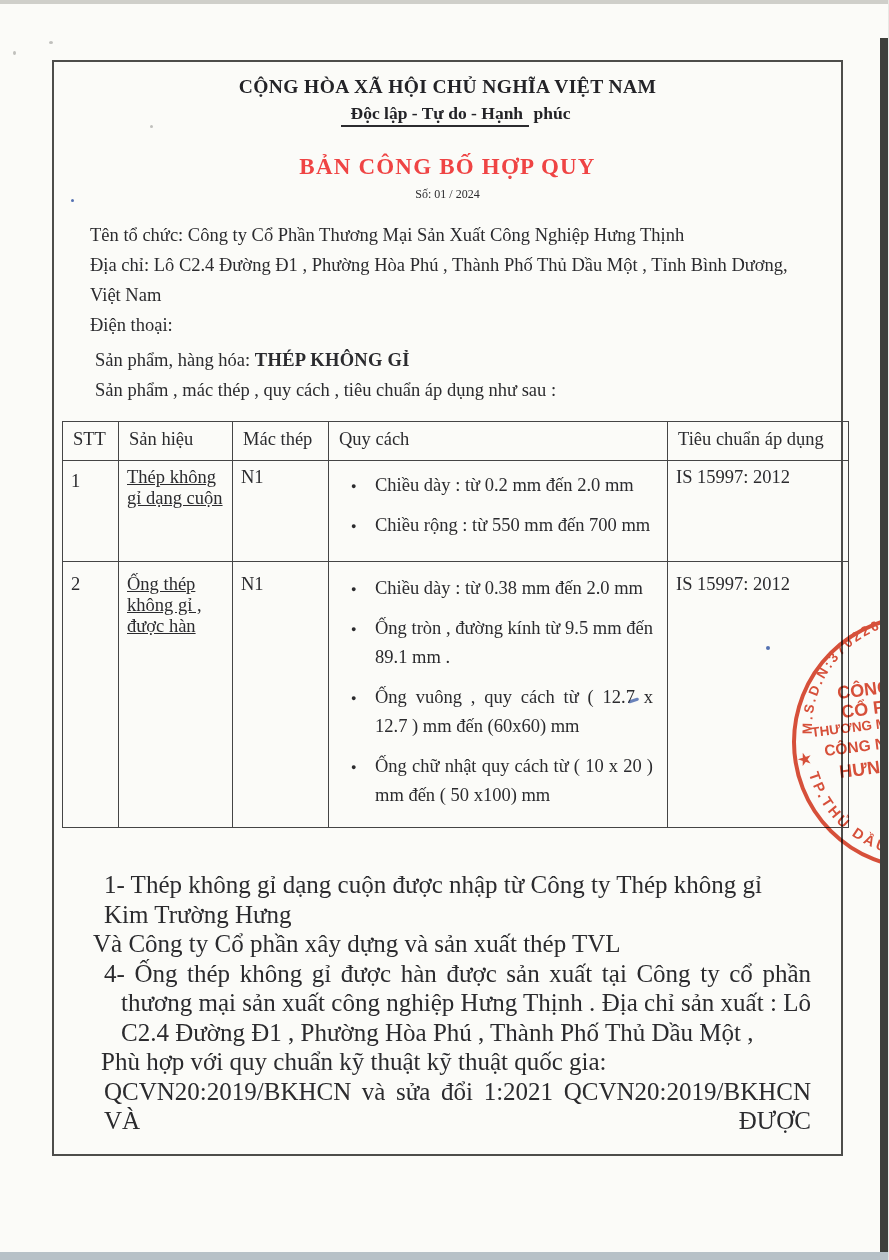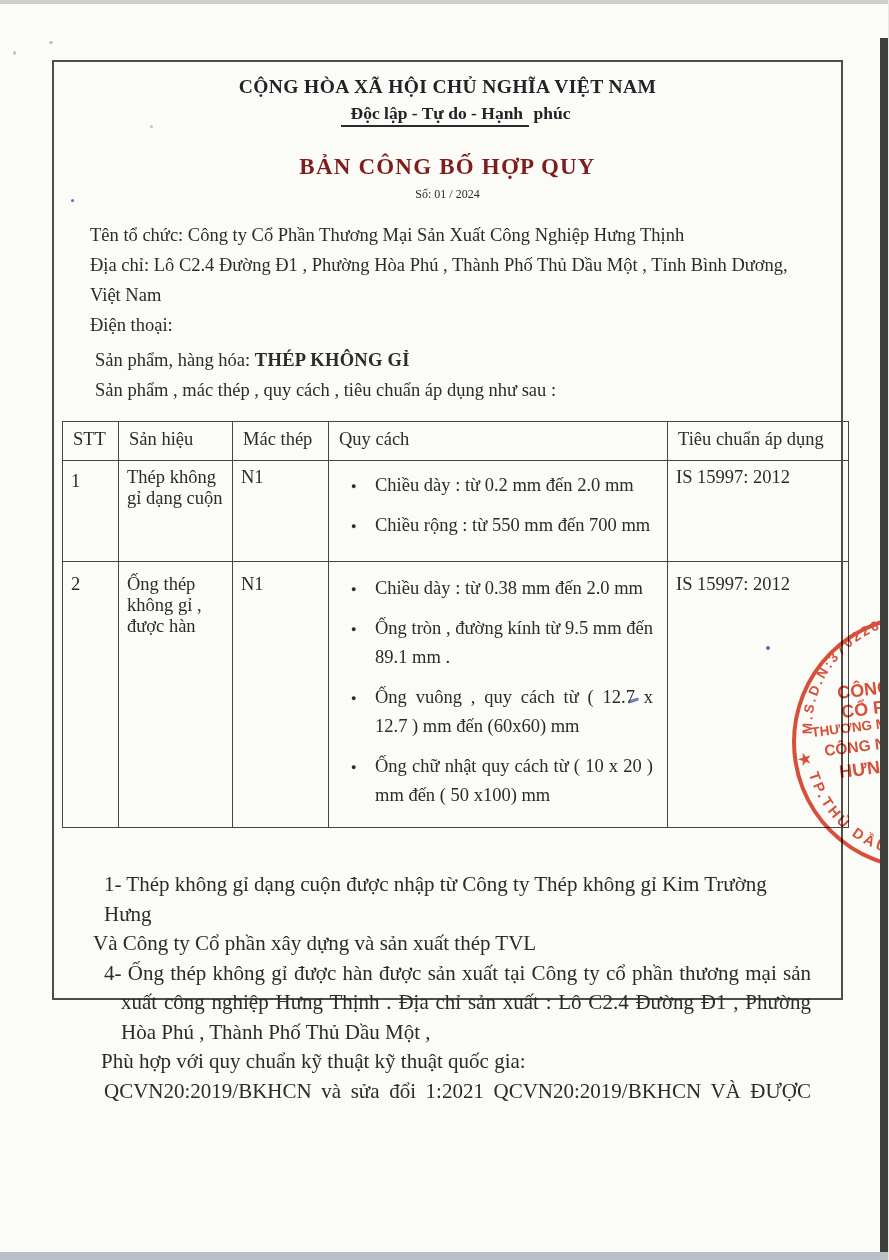--- a/index.html
+++ b/index.html
@@ -15,30 +15,30 @@
   .top-strip{position:absolute;left:0;top:0;width:889px;height:4px;background:#cfcfca;}
   .right-strip{position:absolute;left:880px;top:38px;width:8px;height:1216px;background:#3d403b;z-index:10;}
   .right-sliver{position:absolute;left:888px;top:0;width:1px;height:1260px;background:#e8e8e4;z-index:11;}
   .bottom-strip{position:absolute;left:0;top:1252px;width:889px;height:8px;background:#b7c1c7;z-index:10;}
   .speck{position:absolute;background:#8f8f8c;border-radius:50%;opacity:.55;}
   .blue-dot{position:absolute;background:#2b4fa0;border-radius:50%;opacity:.8;}
   .blue-dash{position:absolute;background:#2b4fa0;opacity:.7;transform:rotate(-18deg);border-radius:2px;}
 
   
   .frame{
-    position:absolute;left:52px;top:60px;width:791px;height:940px;
+    position:absolute;left:52px;top:60px;width:791px;height:1096px;
     border:2px solid #4d4d4b;
     box-sizing:border-box;
     z-index:2;
   }
   .doc-header{text-align:center;}
   .nat-title{margin-top:14px;font-weight:bold;font-size:19.5px;letter-spacing:.4px;color:#232327;}
   .motto{margin-top:5px;font-weight:bold;font-size:17.5px;color:#232327;padding-left:16px;}
   .motto .u{border-bottom:2px solid #2b2b2e;padding:0 6px 2px 10px;}
-  .doc-title{margin:30px 0 0 0;font-weight:bold;font-size:23px;letter-spacing:1.2px;color:#7f1d1d;}
+  .doc-title{margin:30px 0 0 0;font-weight:bold;font-size:23px;letter-spacing:1.2px;color:#ef4444;}
   .doc-number{margin-top:7px;font-size:12px;}
 
   .info{margin:18px 36px 0 36px;font-size:18.5px;line-height:30px;}
   .info p{margin:0;}
   .info .gap-top{margin-top:5px;}
   .info .ind{padding-left:5px;}
   .info strong{font-weight:bold;letter-spacing:.3px;}
 
   
   table.spec{
@@ -50,41 +50,41 @@
   }
   table.spec th, table.spec td{
     border:1.6px solid #454545;
     vertical-align:top;
     padding:6px 8px;
     font-weight:normal;
     text-align:left;
   }
   col.c-stt{width:56px;} col.c-sp{width:114px;} col.c-mac{width:96px;} col.c-qc{width:339px;} col.c-tc{width:181px;}
   th.center,td.center{text-align:center;margin-left:41px;}
-  .cell-sp{text-align:justify;padding:10px 10px 6px 12px;}
+  .cell-sp{text-align:justify;padding:10px 10px 6px 12px;text-decoration:underline;}
   .cell-mac{text-align:center;padding-top:10px;}
   .cell-tc{padding-top:10px;padding-left:10px;}
   tr.hrow th{height:26px;padding:7px 8px 5px 10px;}
   td.h-r1{height:84px;}
   td.h-r2{height:218px;}
   ul.specs{list-style:none;margin:4px 0 0 0;padding:0 6px 0 38px;}
   ul.specs li{
     position:relative;
     text-align:justify;
     margin-bottom:11px;
     line-height:29px;
   }
   ul.specs li::before{
     content:"●";
     position:absolute;left:-24px;top:1px;
     font-size:9px;color:#2b2b2e;
   }
 
   
-  .notes{margin:42px 30px 0 36px;font-size:21px;line-height:29.5px;}
+  .notes{margin:42px 30px 0 36px;font-size:25px;line-height:29.5px;}
   .notes p{margin:0;}
   .n-first{padding-left:14px;}
   .n-cont{padding-left:3px;}
   .n-hang{padding-left:31px;text-indent:-17px;text-align:justify;}
   .n-plain{padding-left:11px;}
   .reg1{padding-left:14px;text-align:justify;text-align-last:justify;margin-top:1px;}
   .reg2{margin-left:-31px;}
 
   
   .stamp{position:absolute;left:760px;top:582px;z-index:5;mix-blend-mode:multiply;opacity:.93;}

